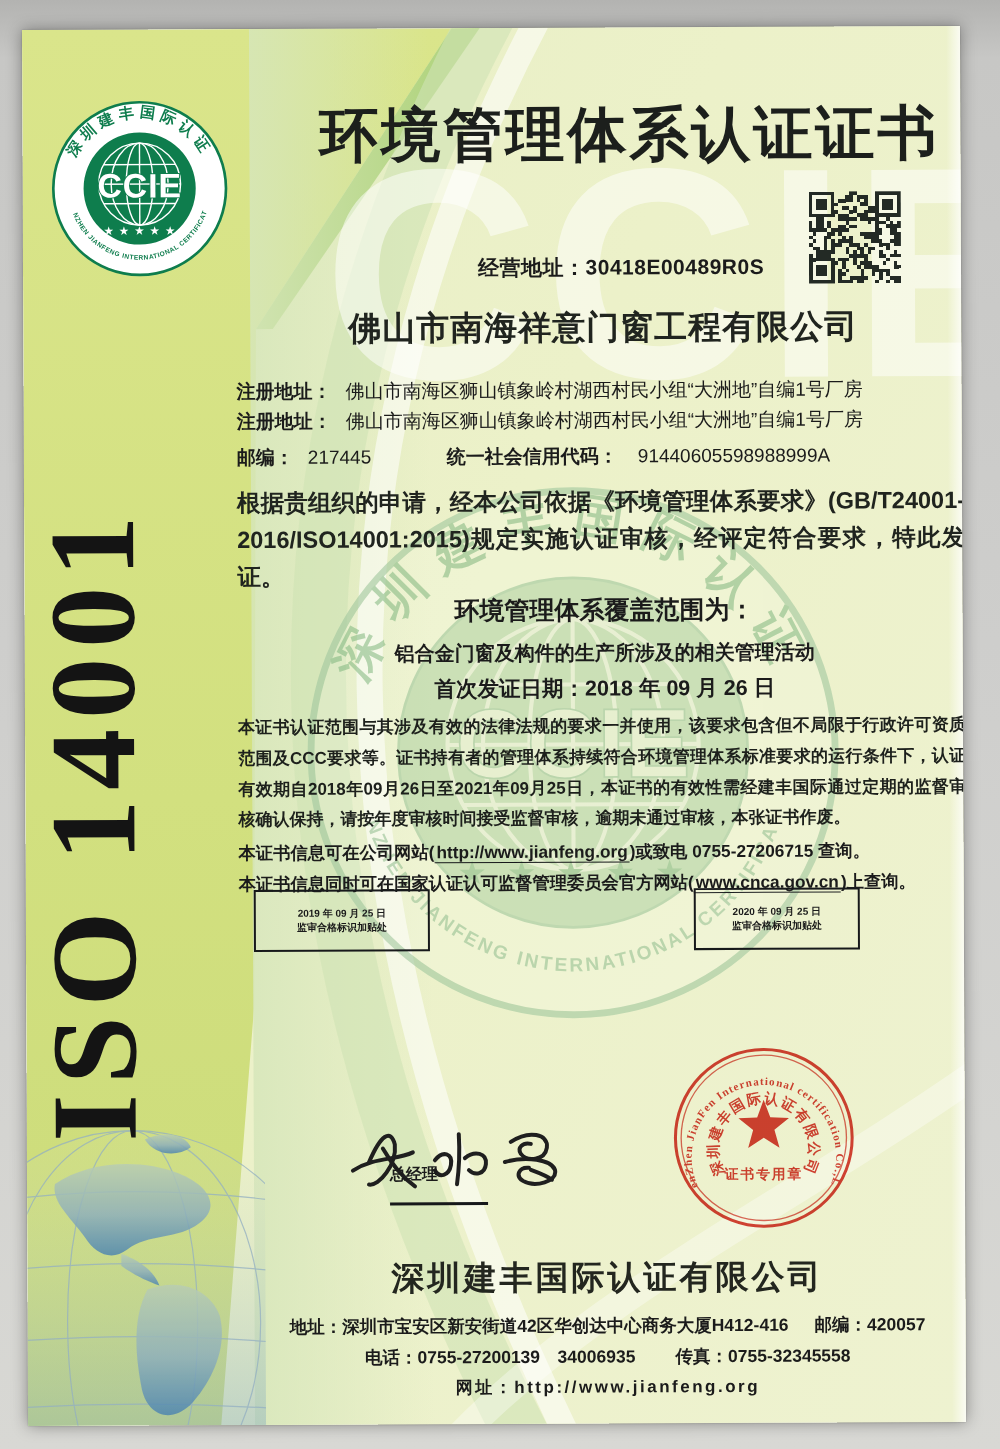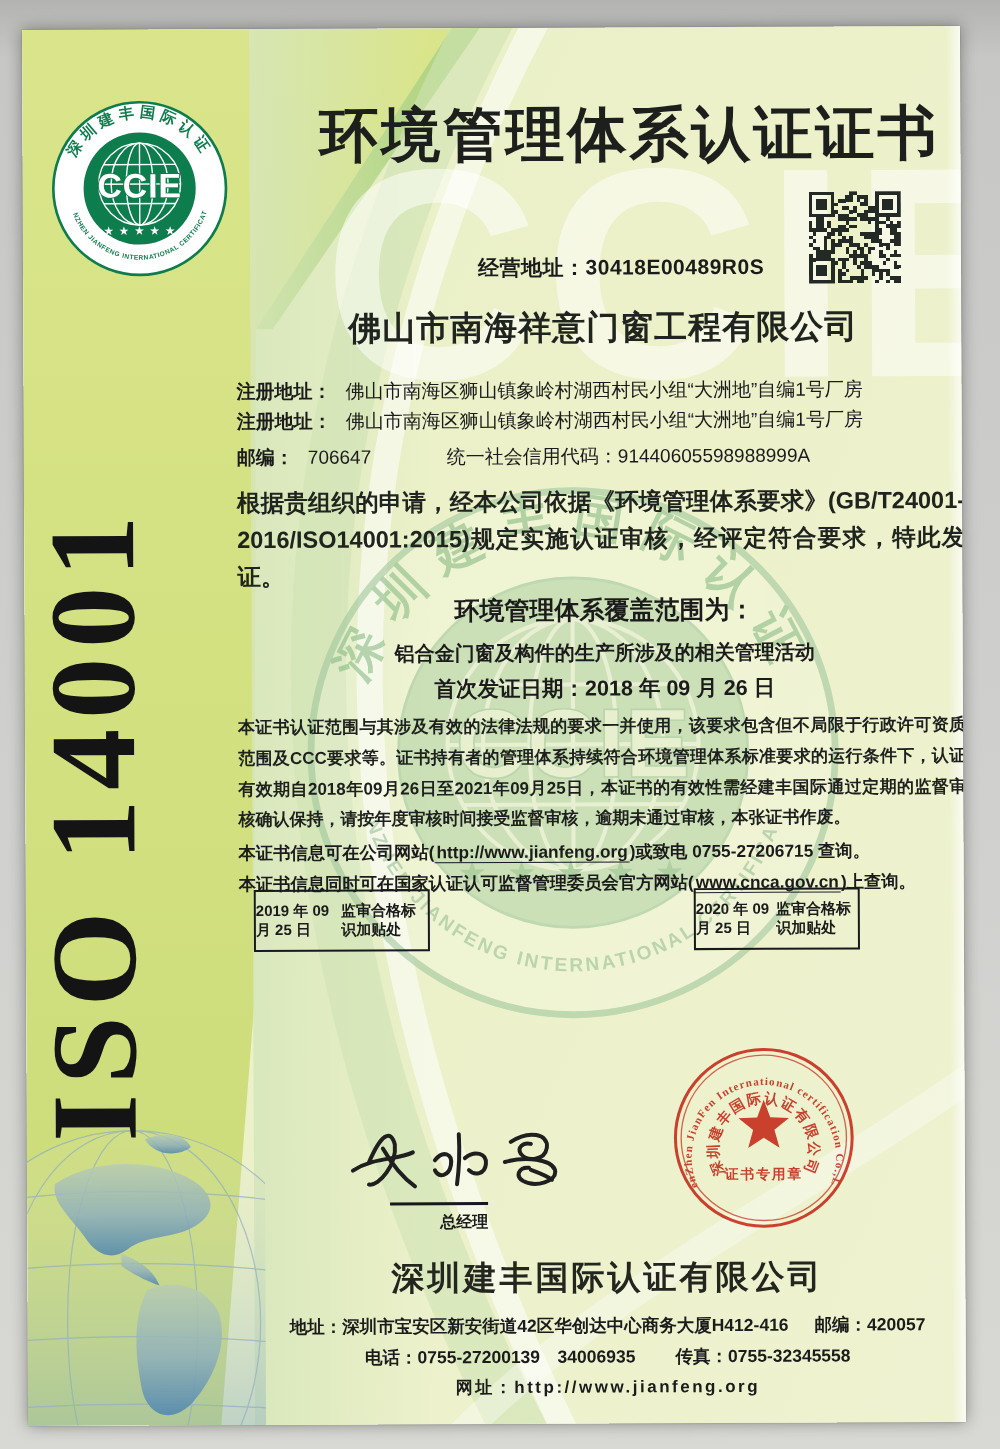--- a/index.html
+++ b/index.html
@@ -43,42 +43,42 @@
     font-family:"Liberation Serif","DejaVu Serif",serif;font-weight:700;font-size:122px;
     letter-spacing:10px;color:#141414;line-height:132px;white-space:nowrap;}
   .company{position:absolute;left:218px;top:278px;width:724px;text-align:center;
     font-weight:700;font-size:33px;letter-spacing:1px;color:#20241f;white-space:nowrap;}
   .addr-row{position:absolute;left:213px;width:740px;font-size:19px;white-space:nowrap;}
   .addr-row .lbl{font-weight:700;margin-right:14px;}
   .addr-row .val{font-weight:500;}
   .row-reg{top:350px}.row-op{top:380px}
   .row-postal{top:416px}
   .uscc{position:absolute;left:423px;top:416px;font-size:19px;white-space:nowrap;}
-  .uscc .lbl{font-weight:400;margin-right:0;}
+  .uscc .lbl{font-weight:700;margin-right:20px;}
   .grant{position:absolute;left:213px;top:456px;width:728px;font-size:23.5px;line-height:37px;
     font-weight:600;color:#20241f;text-align:justify;}
   .scope-head{position:absolute;left:220px;top:566px;width:720px;text-align:center;
     font-size:25px;font-weight:800;}
   .scope-text{position:absolute;left:220px;top:612px;width:720px;text-align:center;
     font-size:20px;font-weight:600;}
   .first-issue{position:absolute;left:220px;top:646px;width:720px;text-align:center;
     font-size:21.5px;font-weight:700;}
   .fine{position:absolute;left:213px;top:684px;width:728px;font-size:17px;line-height:30.8px;
     font-weight:600;text-align:justify;color:#1d201c;}
   .info-line{position:absolute;left:213px;font-size:17.3px;font-weight:700;white-space:nowrap;}
   .info1{top:812px}.info2{top:843px}
   .info-line .url{border-bottom:1.6px solid #16181a;padding:0 2px;}
   .sticker{position:absolute;top:861px;height:58px;border:2px solid #17191b;
-    display:flex;flex-direction:row;justify-content:center;align-items:center;
-    font-size:15px;font-weight:700;background:rgba(255,255,255,.04);}
+    display:flex;flex-direction:column;justify-content:center;align-items:center;
+    font-size:10px;font-weight:700;background:rgba(255,255,255,.04);}
   .sticker1{left:228px;width:172px;}
   .sticker2{left:668px;width:162px;}
   .signature{position:absolute;left:312px;top:1076px;width:240px;height:104px;}
   .sig-line{position:absolute;left:363px;top:1174px;width:98px;height:2.5px;background:#16181a;}
-  .sig-title{position:absolute;left:363px;top:1184px;width:98px;text-align:right;
+  .sig-title{position:absolute;left:363px;top:1136px;width:98px;text-align:left;
     font-size:16px;font-weight:600;}
   .stamp{position:absolute;left:642px;top:1016px;width:190px;height:190px;z-index:6;opacity:.93;
     mix-blend-mode:multiply;}
   .issuer-name{position:absolute;left:220px;top:1228px;width:720px;text-align:center;
     font-size:33px;font-weight:800;letter-spacing:3px;color:#23261f;}
   .footer-line{position:absolute;left:160px;width:840px;text-align:center;font-weight:700;white-space:nowrap;}
   .f-addr{top:1286px;font-size:17.5px;}
   .f-phone{top:1317px;font-size:17.5px;}
   .f-web{top:1348px;font-size:17px;letter-spacing:2.5px;}
   .sp{display:inline-block;width:26px;}
@@ -522,21 +522,21 @@
 
     <div class="company">佛山市南海祥意门窗工程有限公司</div>
 
     <div class="addr-row row-reg">
       <span class="lbl">注册地址：</span><span class="val">佛山市南海区狮山镇象岭村湖西村民小组“大洲地”自编1号厂房</span>
     </div>
     <div class="addr-row row-op">
       <span class="lbl">注册地址：</span><span class="val">佛山市南海区狮山镇象岭村湖西村民小组“大洲地”自编1号厂房</span>
     </div>
     <div class="addr-row row-postal">
-      <span class="lbl">邮编：</span><span class="val">706647</span>
+      <span class="lbl">邮编：</span><span class="val">217445</span>
     </div>
     <div class="uscc">
       <span class="lbl">统一社会信用代码：</span><span>91440605598988999A</span>
     </div>
 
     <div class="grant">根据贵组织的申请，经本公司依据《环境管理体系要求》(GB/T24001-2016/ISO14001:2015)规定实施认证审核，经评定符合要求，特此发证。</div>
 
     <div class="scope-head">环境管理体系覆盖范围为：</div>
     <div class="scope-text">铝合金门窗及构件的生产所涉及的相关管理活动</div>
     <div class="first-issue">首次发证日期：2018 年 09 月 26 日</div>

